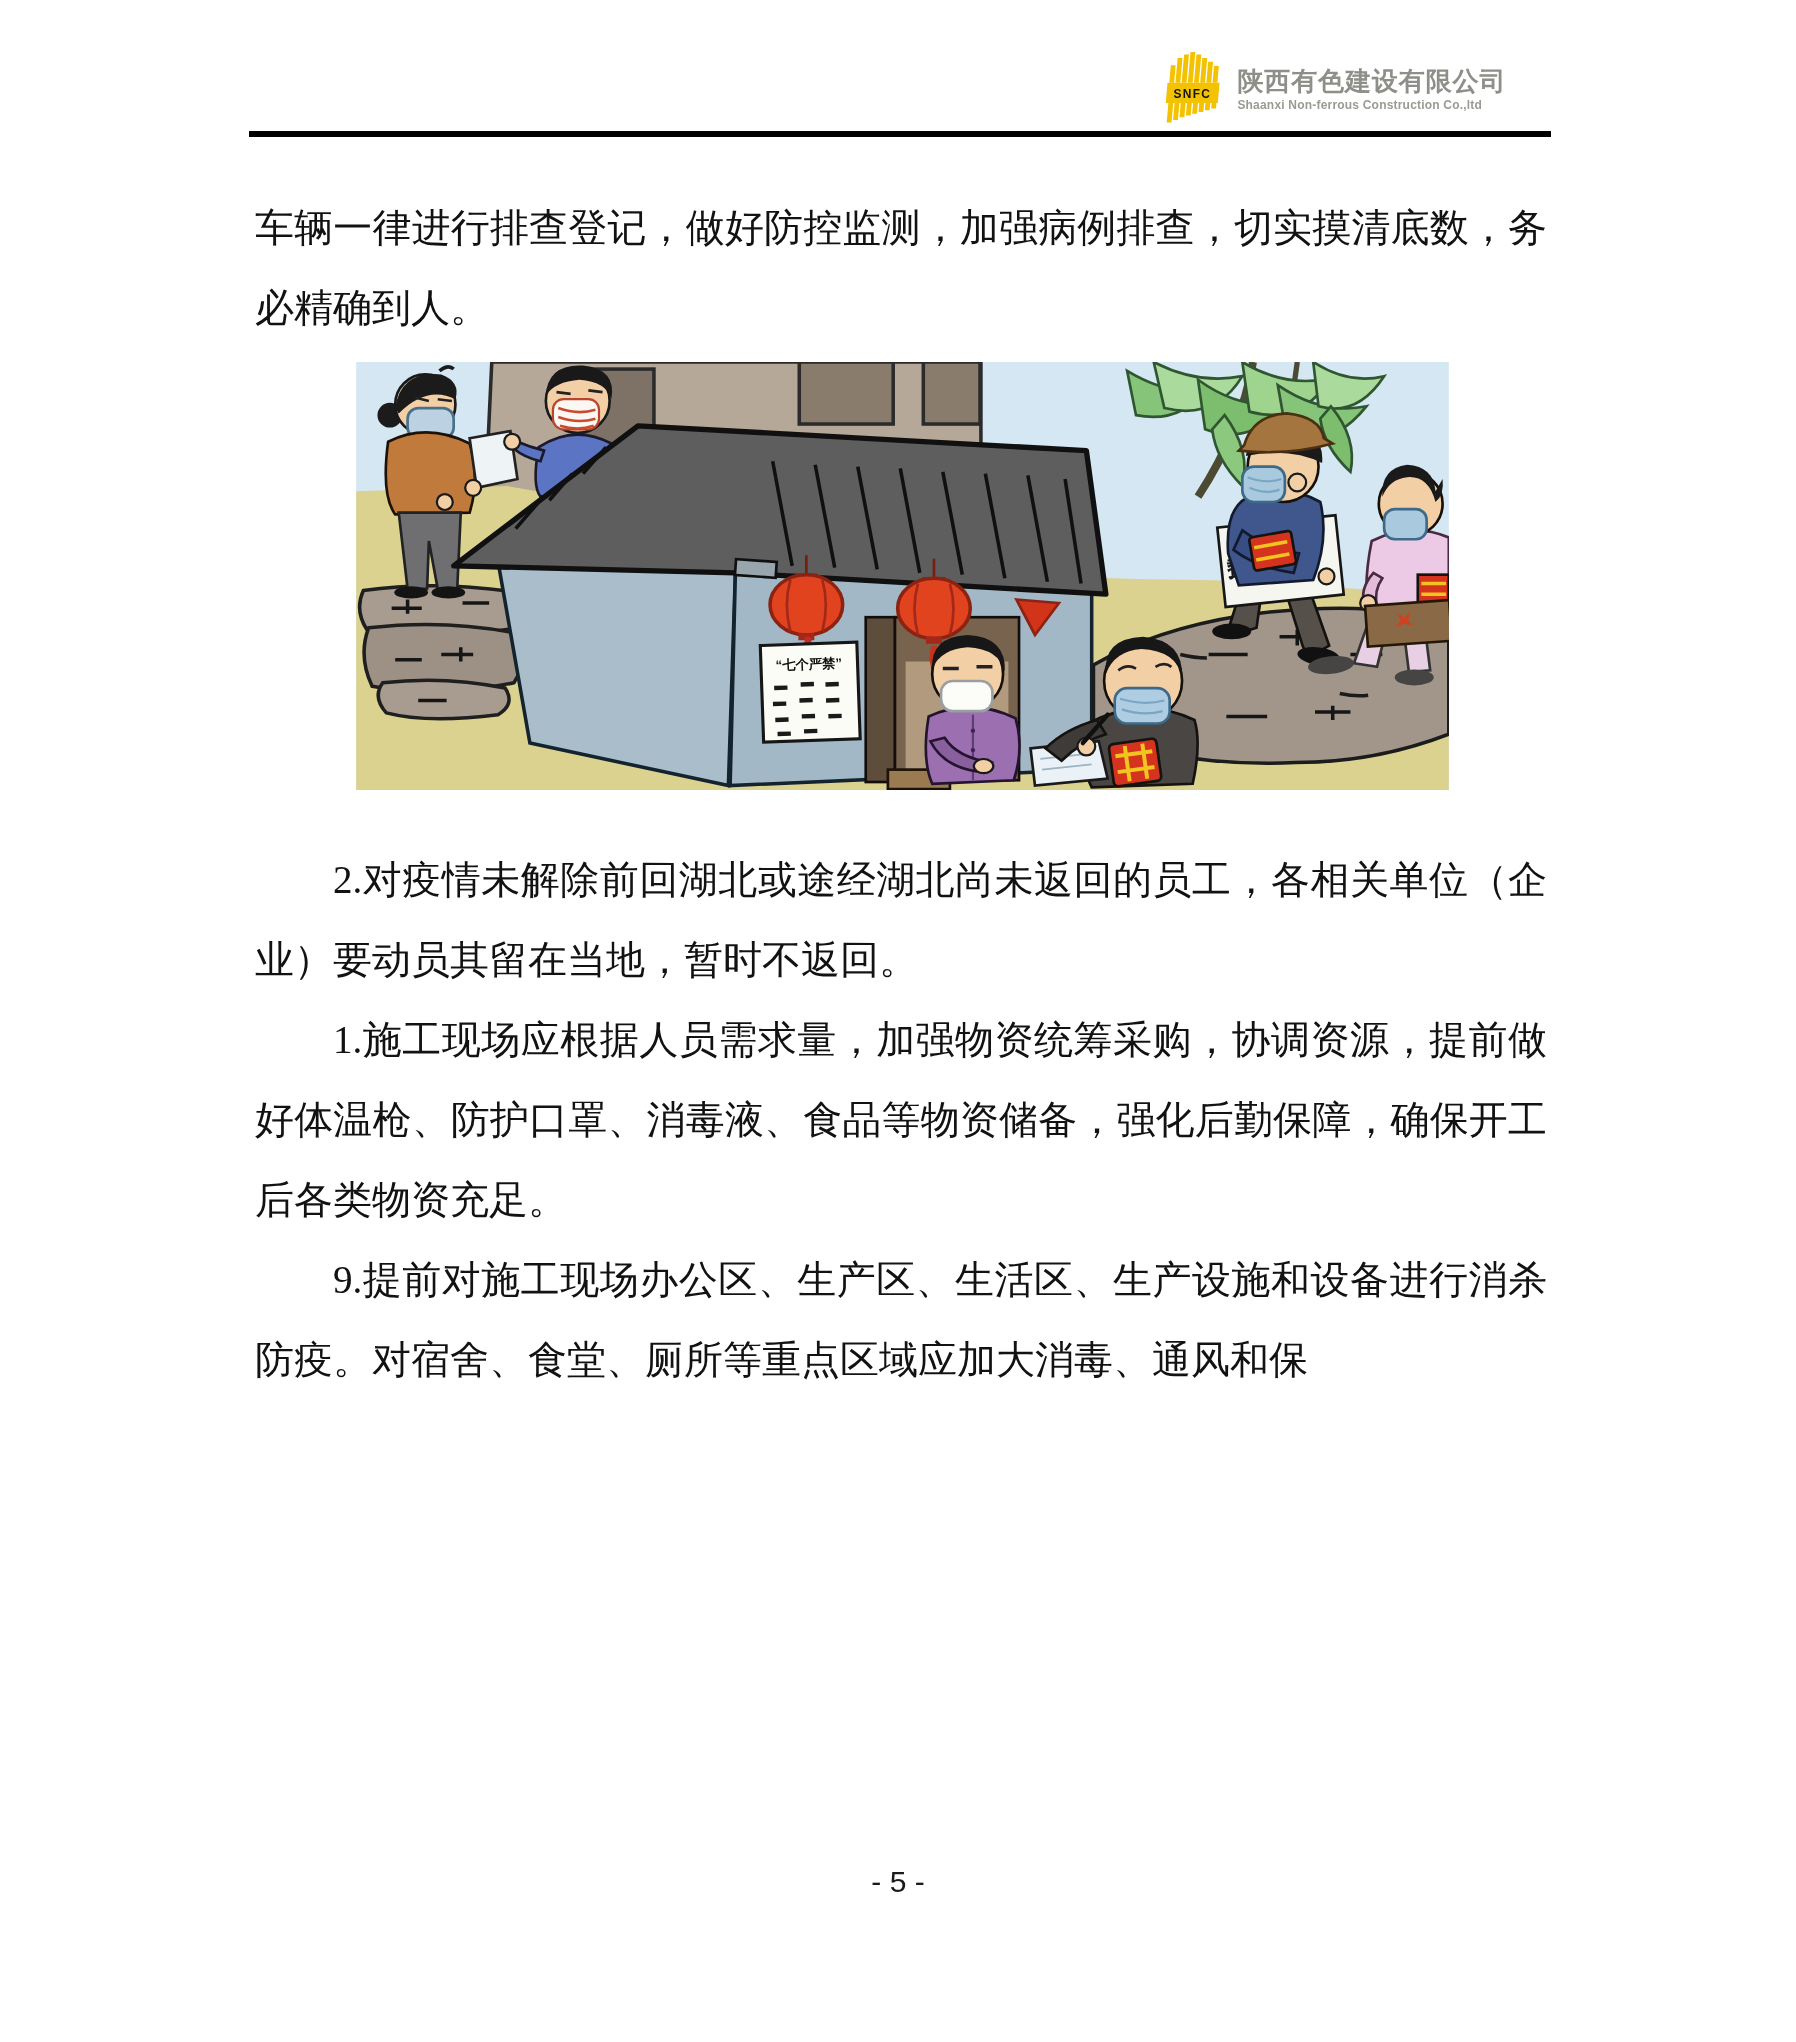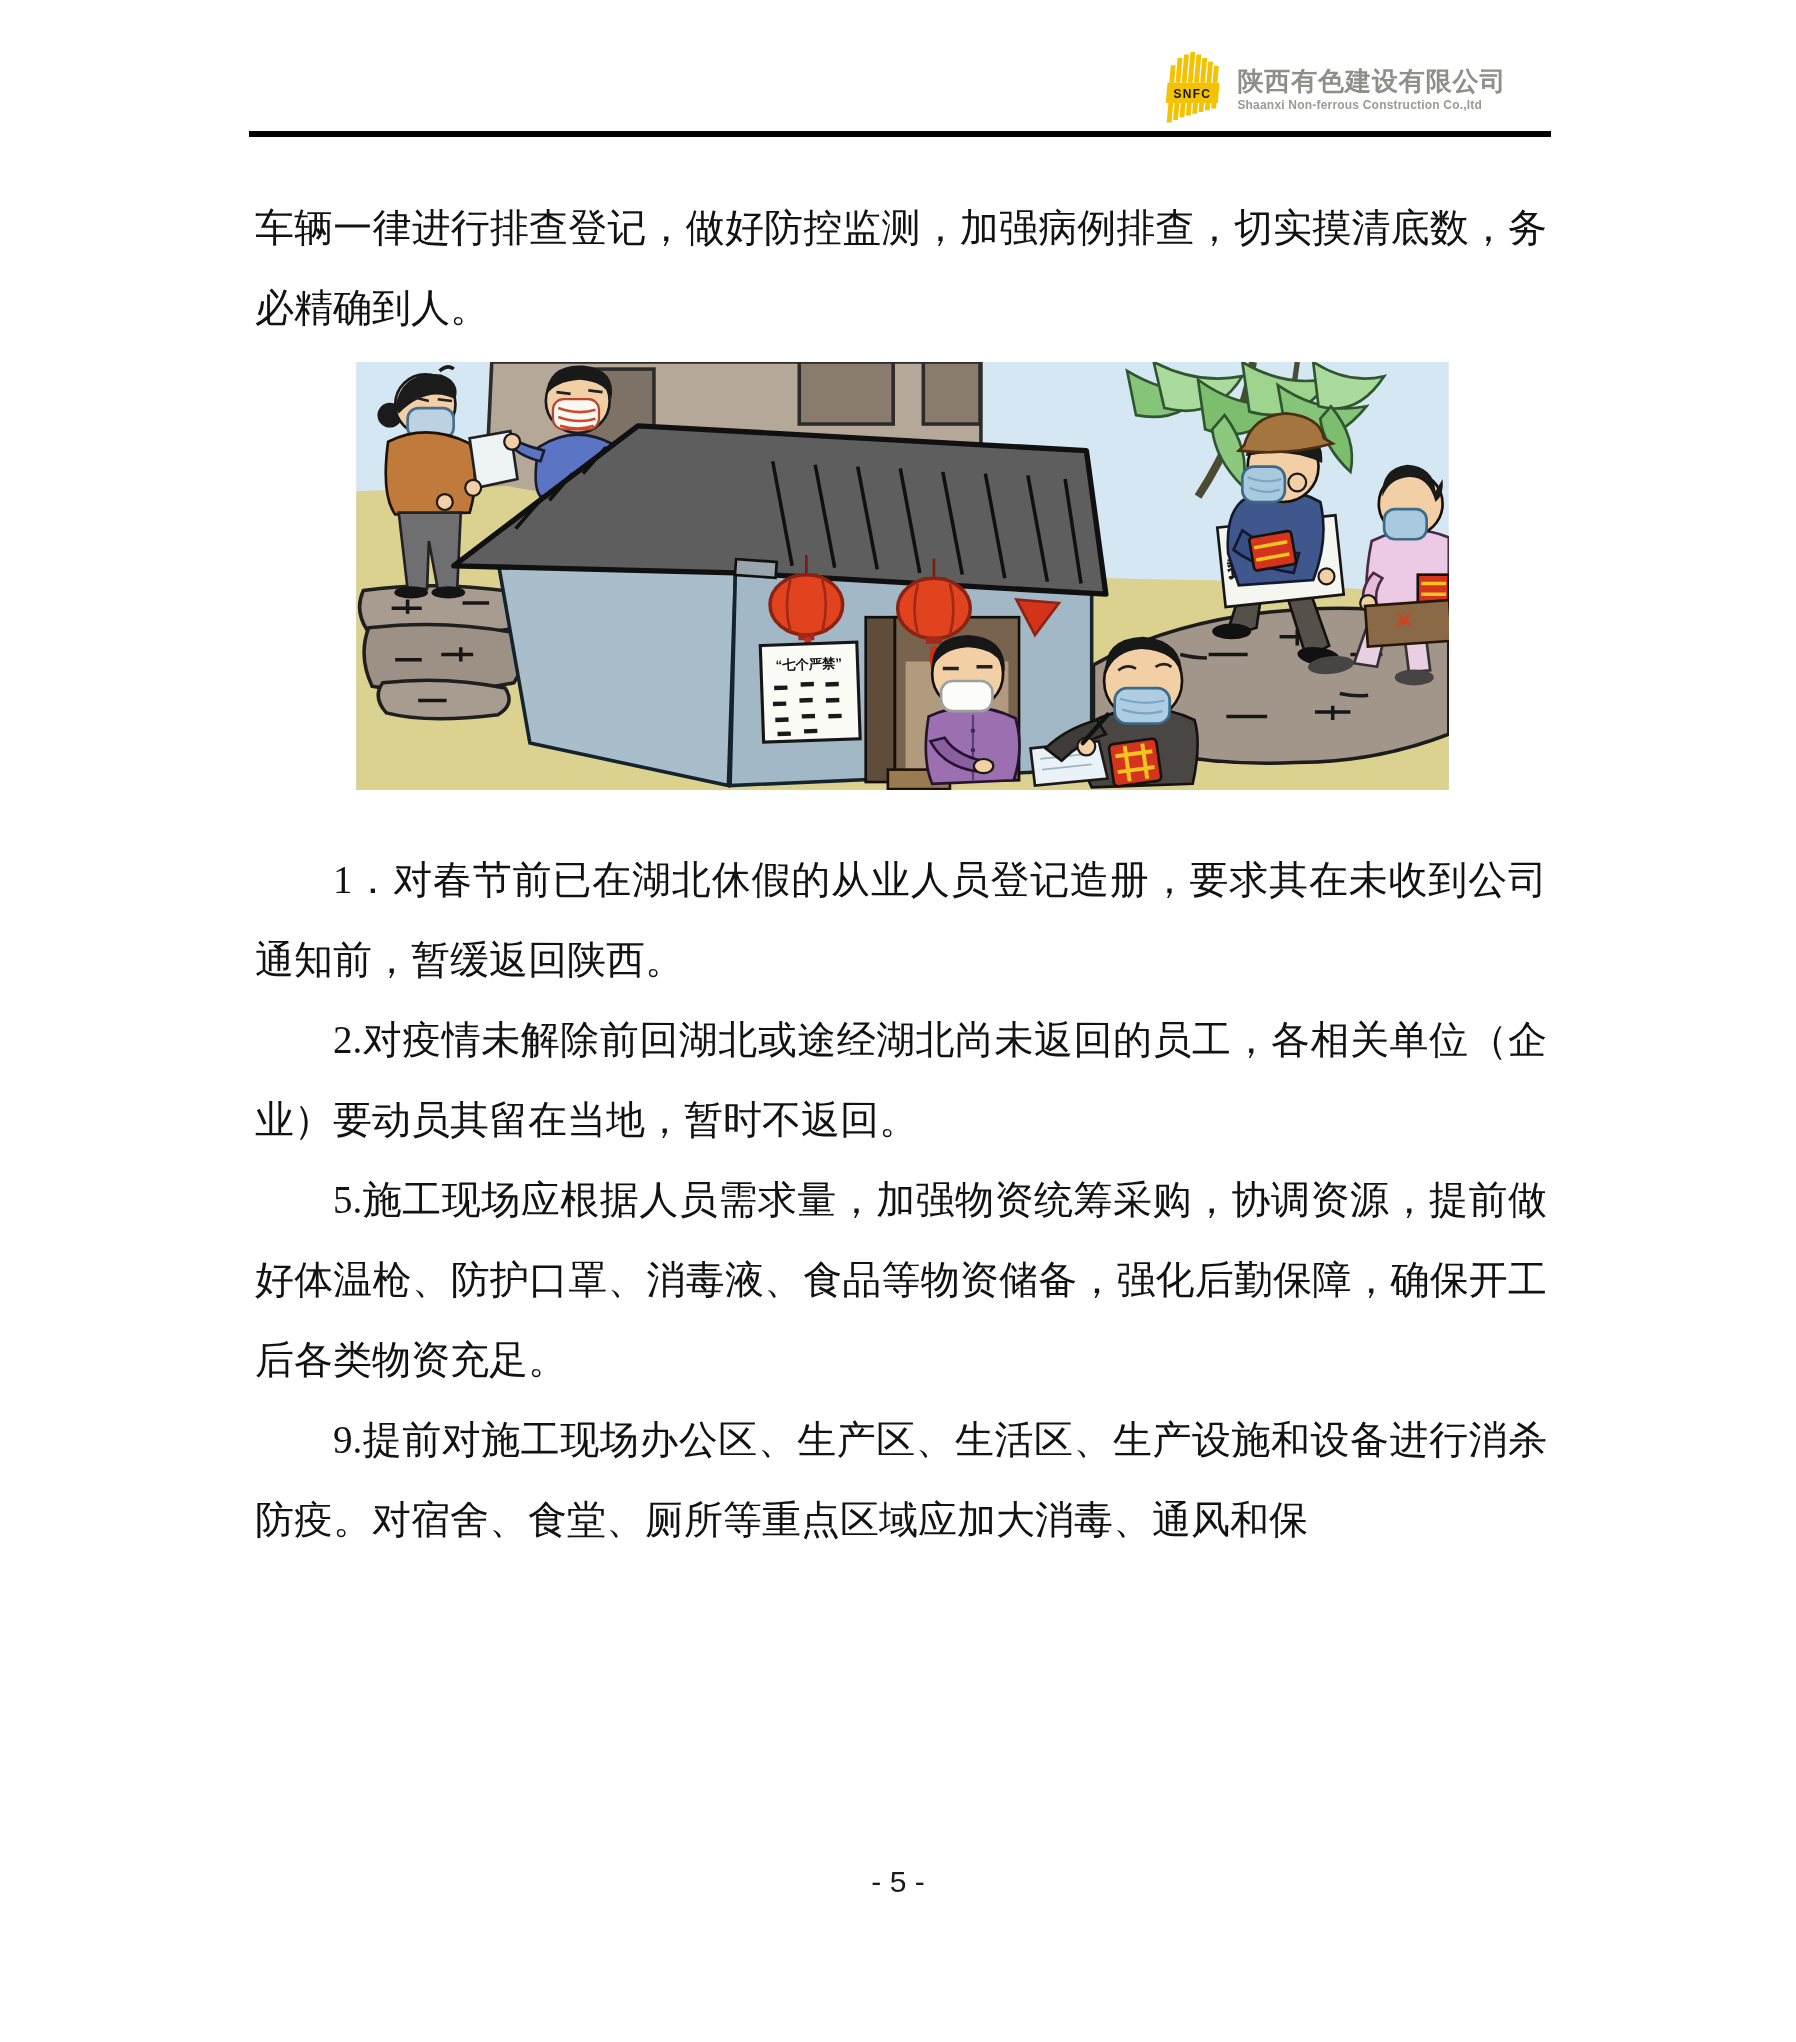--- a/index.html
+++ b/index.html
@@ -254,23 +254,22 @@
             <rect x="1140" y="272" width="95" height="46" fill="#8a6a46" stroke="#241708" stroke-width="3"></rect>
             <polygon points="1175,282 1183,288 1191,282 1187,292 1193,298 1183,295 1173,298 1179,290" fill="#d0421f"></polygon>
           </g>
           <circle cx="1190" cy="160" r="36" fill="#f3cfa6" stroke="#161008" stroke-width="3"></circle>
           <path d="M1158,152 Q1156,120 1186,116 Q1216,118 1218,146 L1226,132 Q1228,150 1218,158 Q1210,128 1186,130 Q1166,132 1158,152 Z" fill="#1a1a1a"></path>
           <rect x="1160" y="166" width="48" height="34" rx="12" fill="#a9c9de" stroke="#3c6a88" stroke-width="3"></rect>
         </g>
       </svg>
     </figure>
 
-    <p class="indent">1．对春节前已在湖北休假的从业人员登记造册，要求其在未收到公司通知前，暂缓返回陕西。</p>
     <p class="indent">2.对疫情未解除前回湖北或途经湖北尚未返回的员工，各相关单位（企业）要动员其留在当地，暂时不返回。</p>
 
 
-    <p class="indent">5.施工现场应根据人员需求量，加强物资统筹采购，协调资源，提前做好体温枪、防护口罩、消毒液、食品等物资储备，强化后勤保障，确保开工后各类物资充足。</p>
+    <p class="indent">1.施工现场应根据人员需求量，加强物资统筹采购，协调资源，提前做好体温枪、防护口罩、消毒液、食品等物资储备，强化后勤保障，确保开工后各类物资充足。</p>
     <p class="indent">9.提前对施工现场办公区、生产区、生活区、生产设施和设备进行消杀防疫。对宿舍、食堂、厕所等重点区域应加大消毒、通风和保</p>
   </div>
 
   <div class="footer">- 5 -</div>
 </div>
 
 
 </body></html>

